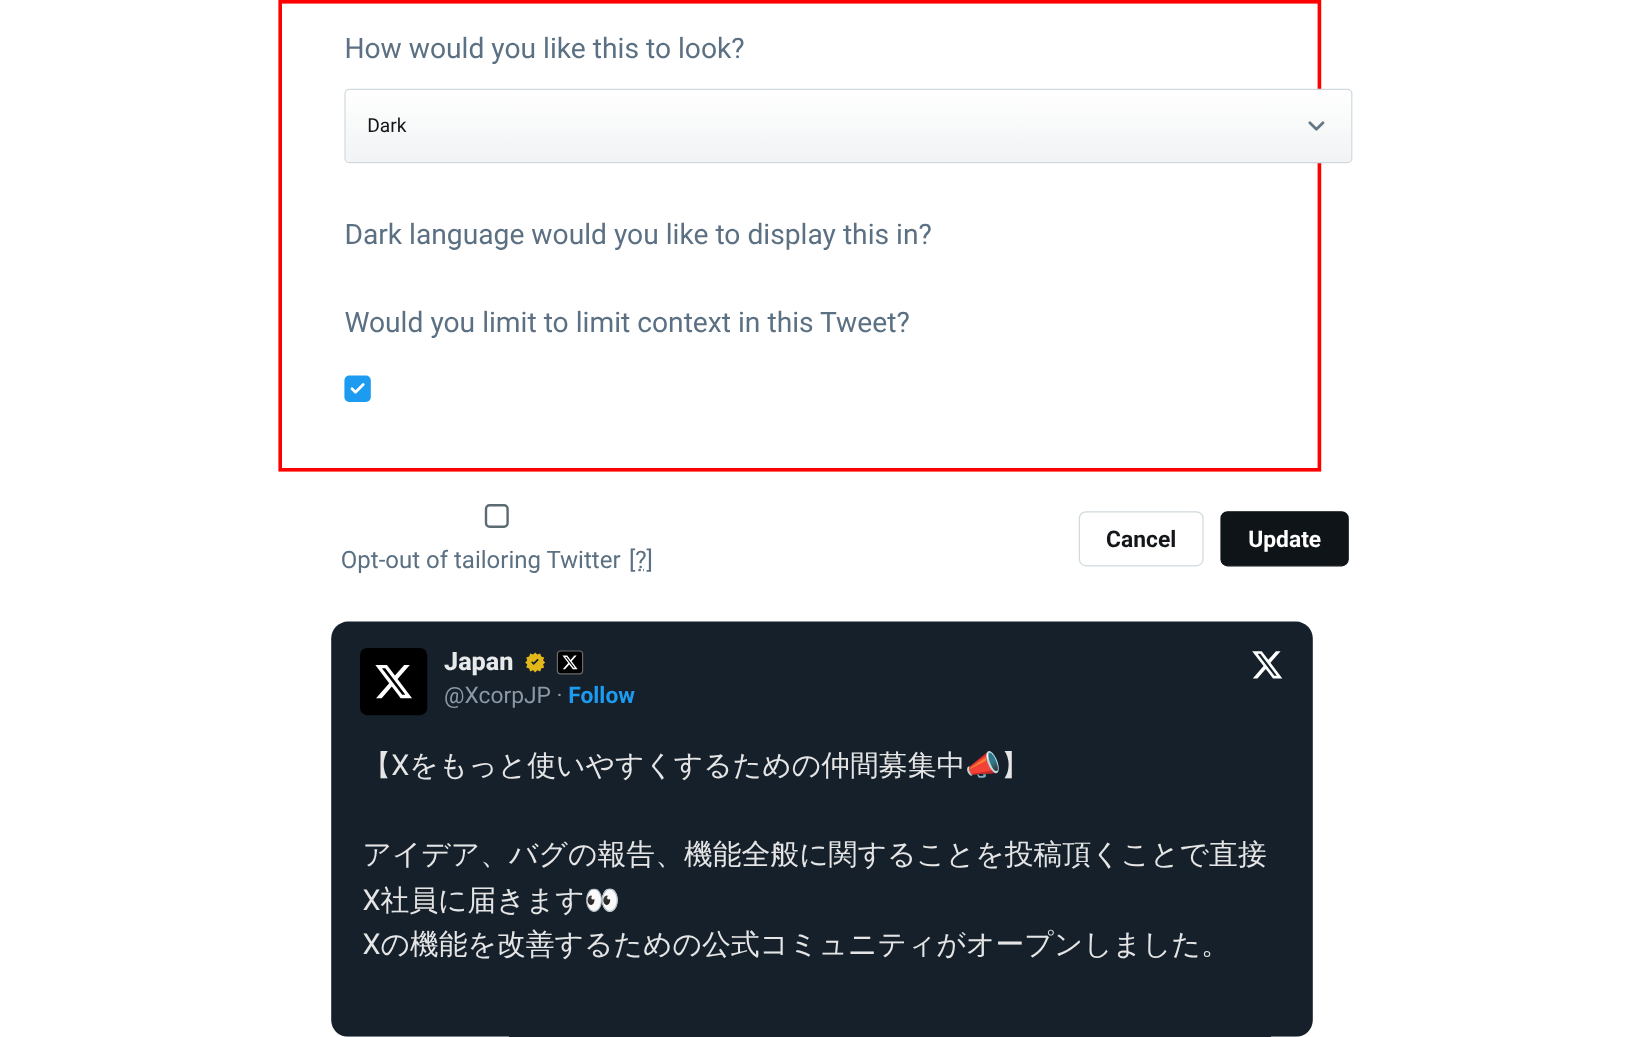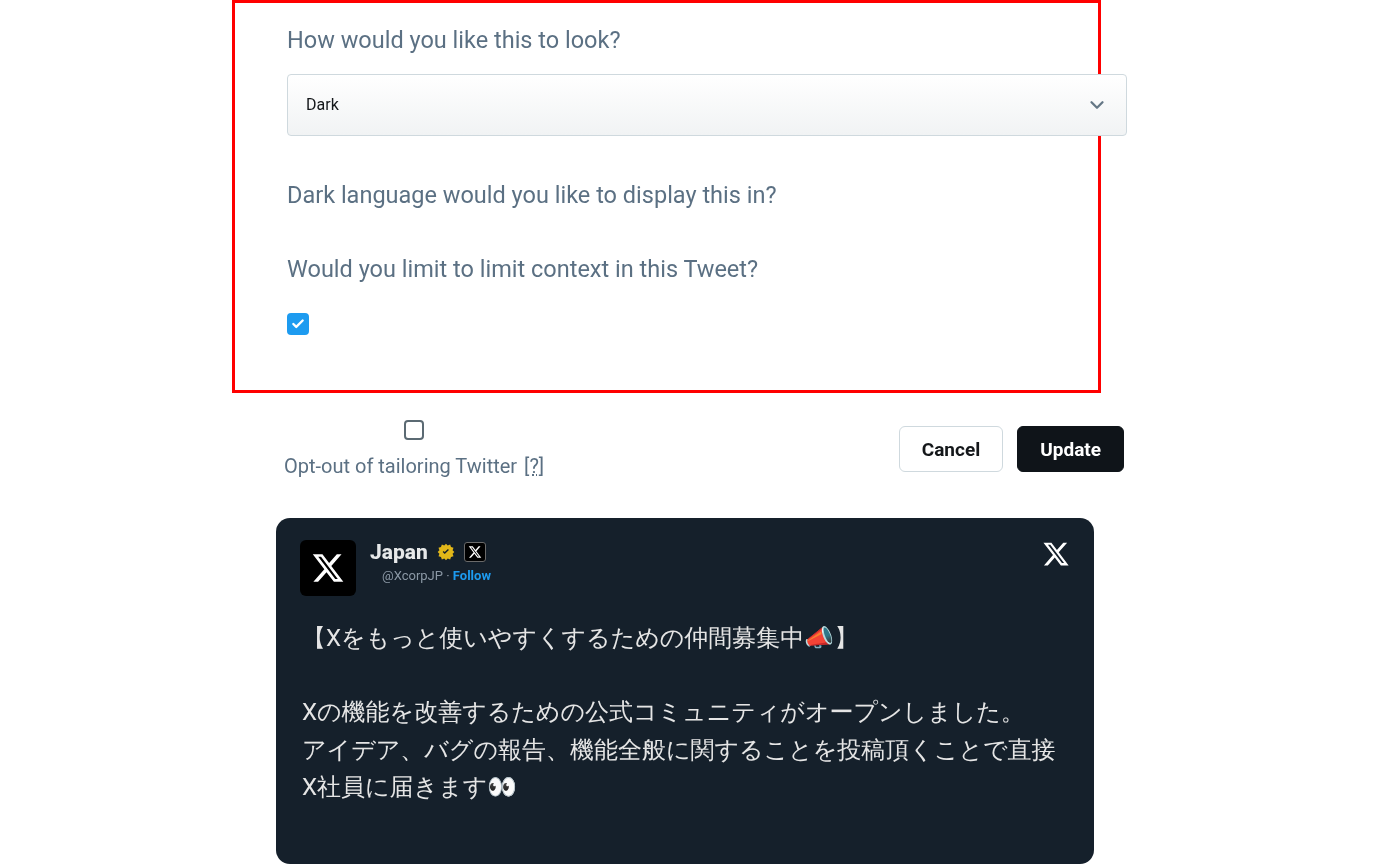--- a/index.html
+++ b/index.html
@@ -109,21 +109,21 @@
     .avatar svg { width: 34px; height: 34px; }
     .tweet-meta { flex: 1; }
     .tweet-name-row { display: flex; align-items: center; gap: 8px; }
     .tweet-name { font-weight: 800; font-size: 21px; color: #e7e9ea; }
     .verified { width: 20px; height: 20px; color: #e2b719; }
     .xbadge {
       width: 22px; height: 20px; border: 1px solid #6a6a6a; border-radius: 3px; background:#000;
       display:flex; align-items:center; justify-content:center;
     }
     .xbadge svg { width: 14px; height: 14px; }
-    .tweet-sub { color: #8b98a5; font-size: 13px; margin-top: 4px; margin-left: 12px; }
+    .tweet-sub { color: #8b98a5; font-size: 19px; margin-top: 4px; }
     .tweet-sub .follow { color: #1d9bf0; font-weight: 700; }
     .tweet-xlogo { width: 28px; height: 28px; color: #fff; }
 
     .tweet-body { margin-top: 24px; font-size: 24px; line-height: 1.55; color: #e5e5e5; padding: 0 2px; }
   </style>
 </head>
 <body>
 
 <div class="page">
 
@@ -205,18 +205,18 @@
       <div class="tweet-xlogo">
         <svg viewBox="0 0 24 24" fill="currentColor">
             <path d="M18.244 2.25h3.308l-7.227 8.26 8.502 11.24H16.17l-5.214-6.817L4.99 21.75H1.68l7.73-8.835L1.254 2.25H8.08l4.713 6.231zm-1.161 17.52h1.833L7.084 4.126H5.117z"></path>
           </svg>
       </div>
     </div>
 
     <div class="tweet-body">
       <div>【Xをもっと使いやすくするための仲間募集中📣】</div>
       <br>
+      <div>アイデア、バグの報告、機能全般に関することを投稿頂くことで直接X社員に届きます👀</div>
       <div>Xの機能を改善するための公式コミュニティがオープンしました。</div>
-      <div>アイデア、バグの報告、機能全般に関することを投稿頂くことで直接X社員に届きます👀</div>
     </div>
   </div>
 
 </div>
 
 </body></html>

